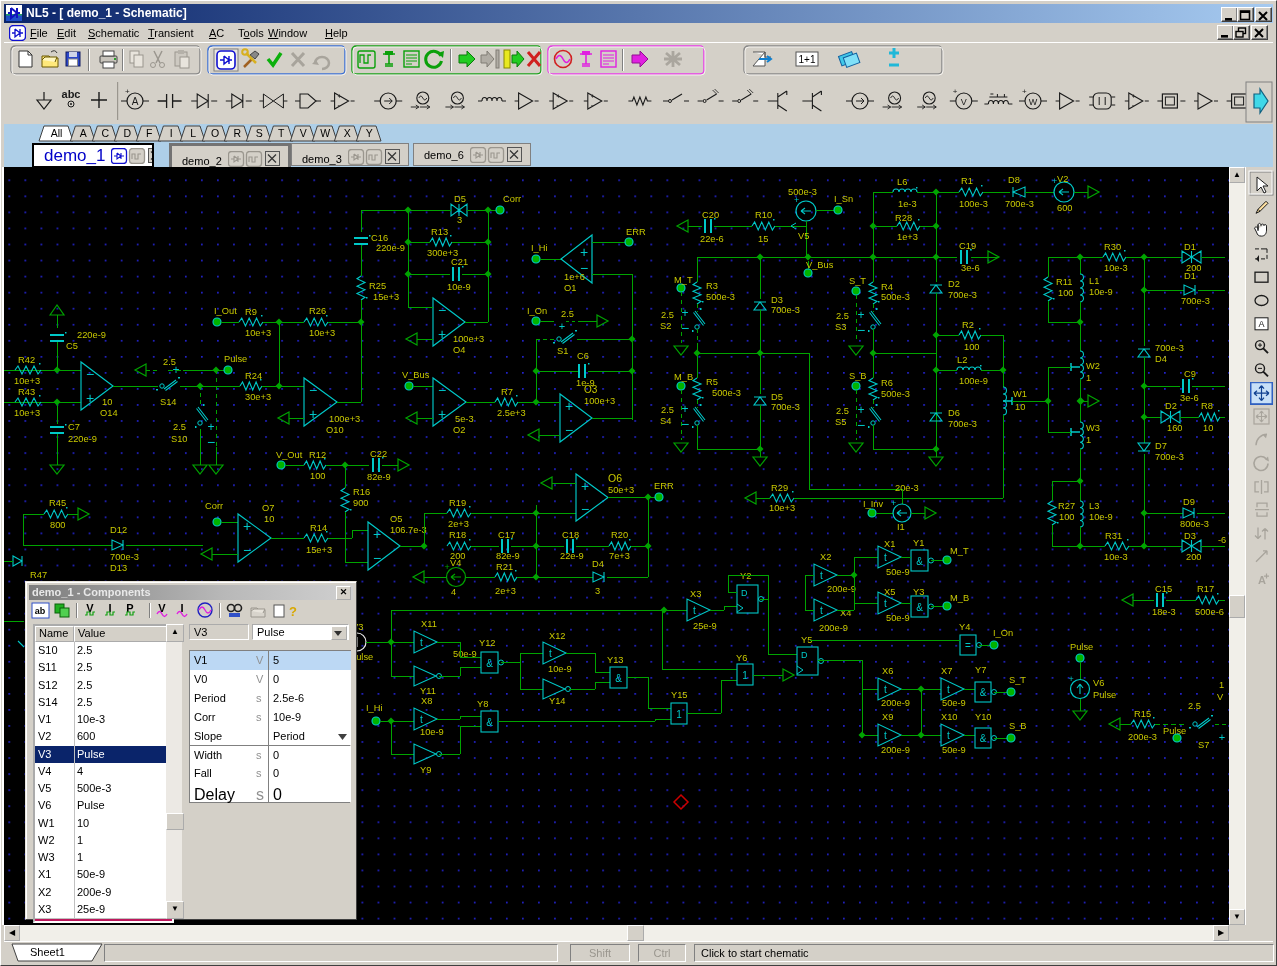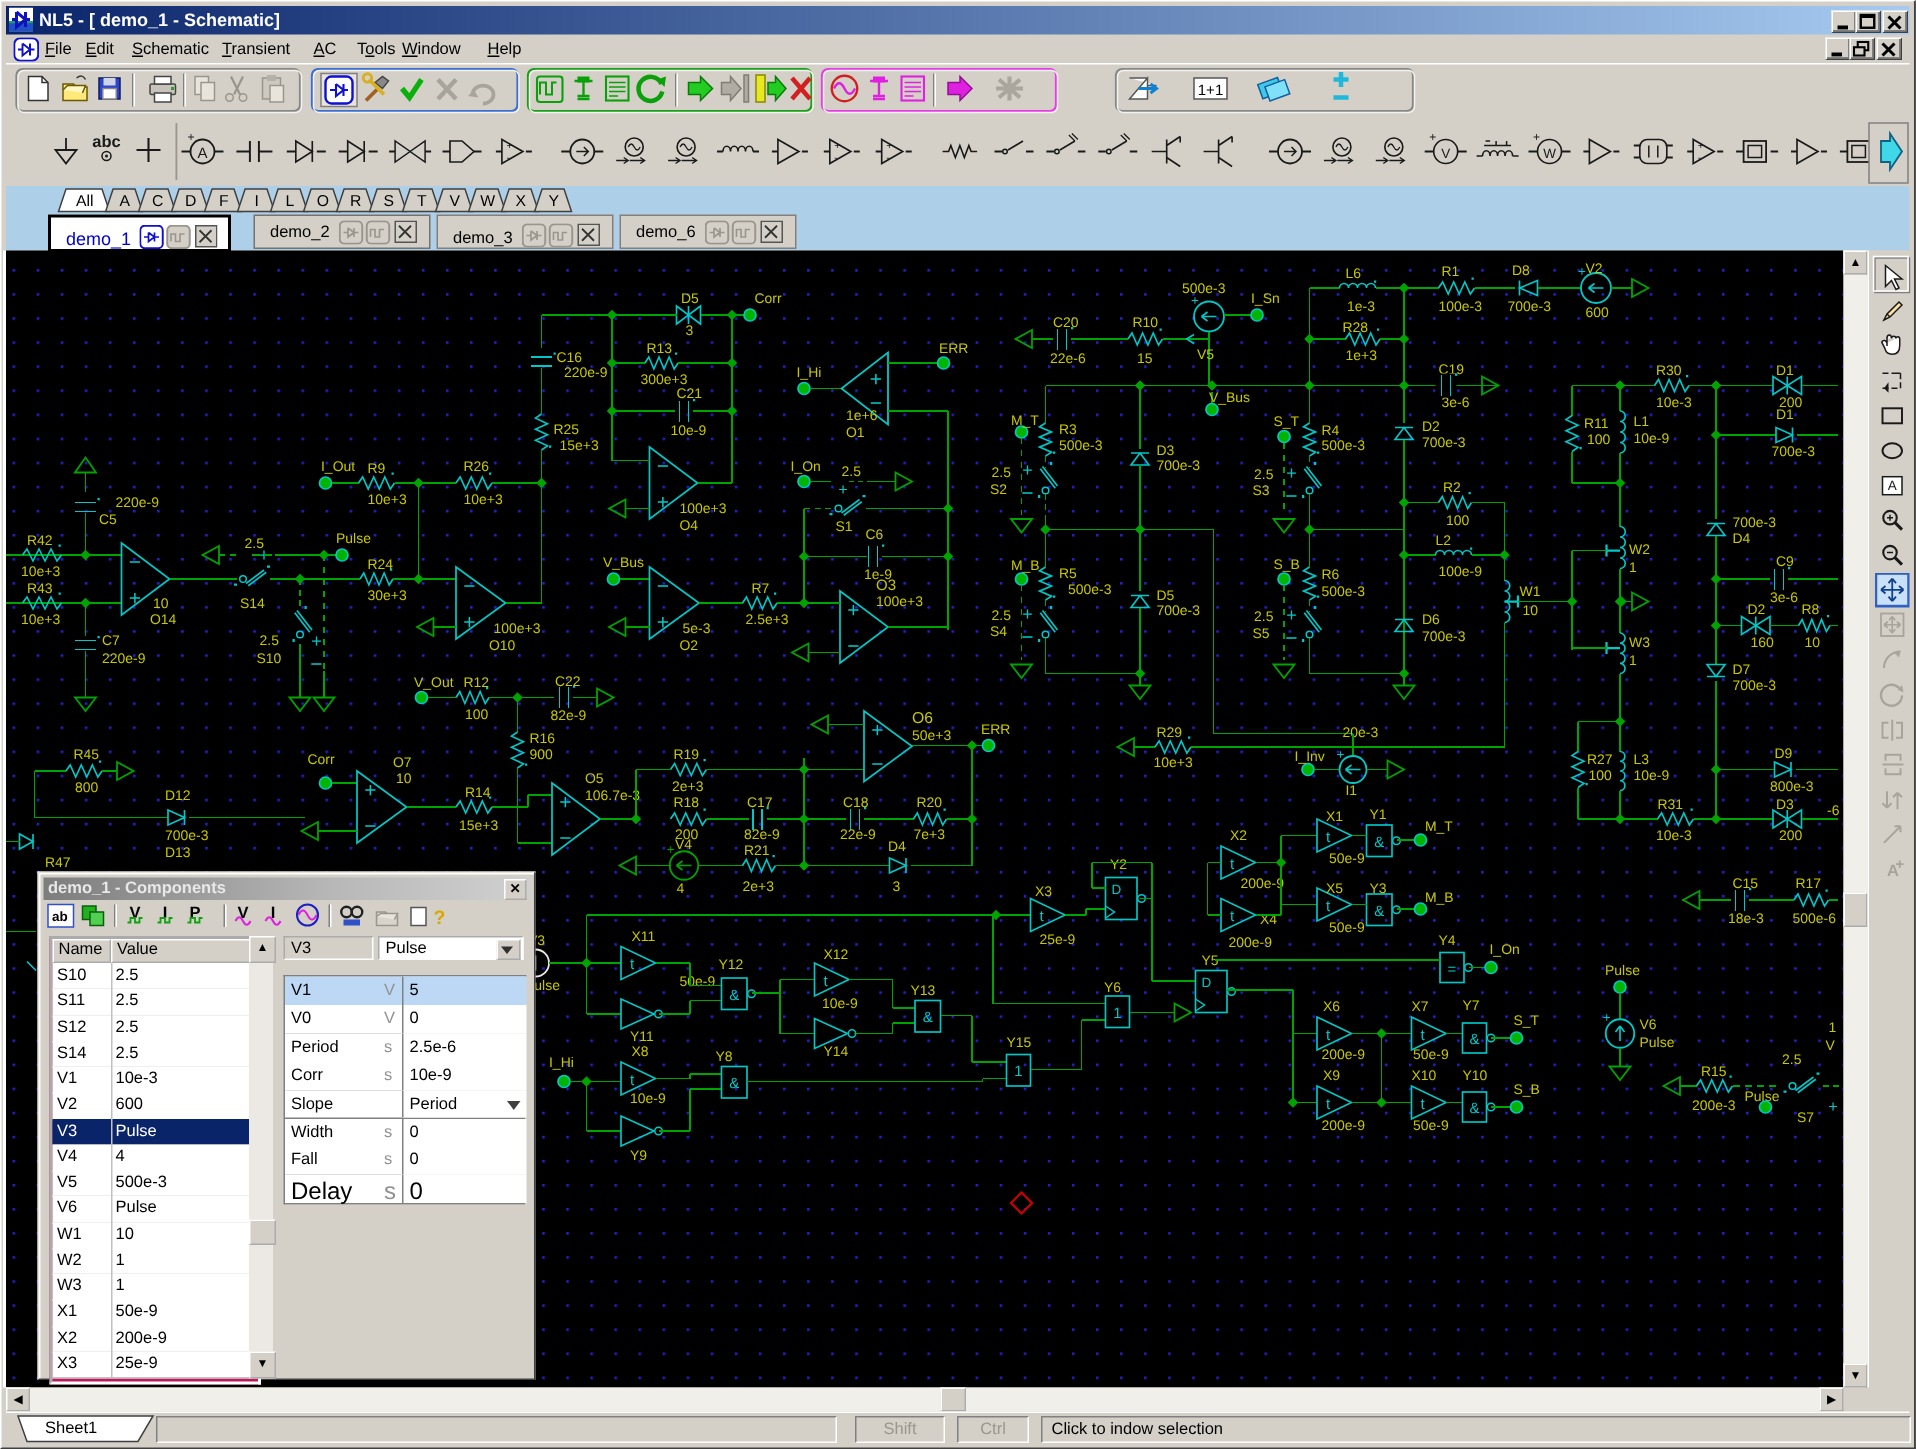--- a/index.html
+++ b/index.html
@@ -264,32 +264,32 @@
       <path d="M286.4,16 L291.4,1 L306.0,1 L311.0,16 Z" fill="#d4d0c8" stroke="#404040" stroke-width="1"></path>
       <text x="299.2" y="12" font-size="10.5" text-anchor="middle" fill="#000">V</text>
       <path d="M308.4,16 L313.4,1 L328.0,1 L333.0,16 Z" fill="#d4d0c8" stroke="#404040" stroke-width="1"></path>
       <text x="321.2" y="12" font-size="10.5" text-anchor="middle" fill="#000">W</text>
       <path d="M330.4,16 L335.4,1 L350.0,1 L355.0,16 Z" fill="#d4d0c8" stroke="#404040" stroke-width="1"></path>
       <text x="343.2" y="12" font-size="10.5" text-anchor="middle" fill="#000">X</text>
       <path d="M352.4,16 L357.4,1 L372.0,1 L377.0,16 Z" fill="#d4d0c8" stroke="#404040" stroke-width="1"></path>
       <text x="365.2" y="12" font-size="10.5" text-anchor="middle" fill="#000">Y</text>
     </svg>
   <div style="position:absolute;left:0;top:19px;width:1269px;height:22px">
-    <div style="position:absolute;left:28px;top:0;width:118px;height:21px;border:2px solid #000;background:#fff;color:#0000c8;display:flex;align-items:flex-end;font-size:12px">
+    <div style="position:absolute;left:28px;top:0;width:118px;height:21px;border:2px solid #000;background:#fff;color:#0000c8;display:flex;align-items:center;font-size:17px">
         <span style="margin-left:10px">demo_1</span>
         <svg width="52" height="16" style="margin-left:6px">
           <rect x="0.5" y="0.5" width="15" height="15" rx="3" fill="#fff" stroke="#1010d0" stroke-width="1.3"></rect>
           <path d="M3,8 h3 m0,-3 v6 l4,-3 l-4,-3 m4,0 v6 m0,-3 h3" stroke="#1010d0" stroke-width="1.1" fill="none"></path>
           <rect x="18.5" y="0.5" width="15" height="15" rx="3" fill="#d4d0c8" stroke="#9a968e" stroke-width="1.3"></rect>
           <path d="M21,11 v-5 h3 v5 h3 v-5 h3" stroke="#9a968e" stroke-width="1.1" fill="none"></path>
           <rect x="37.5" y="0.5" width="14" height="14" fill="#d4d0c8" stroke="#555"></rect>
           <path d="M40,3.5 l8,8 m0,-8 l-8,8" stroke="#333" stroke-width="1.2"></path>
         </svg>
       </div>
-    <div style="position:absolute;left:165px;top:0;width:116px;height:21px;border:1px solid #737373;background:#d4d0c8;color:#000;display:flex;align-items:center;font-size:11px">
+    <div style="position:absolute;left:165px;top:0;width:116px;height:21px;border:3px solid #737373;background:#d4d0c8;color:#000;display:flex;align-items:flex-end;font-size:11px">
         <span style="margin-left:10px">demo_2</span>
         <svg width="52" height="16" style="margin-left:6px">
           <rect x="0.5" y="0.5" width="15" height="15" rx="3" fill="#d4d0c8" stroke="#9a968e" stroke-width="1.3"></rect>
           <path d="M3,8 h3 m0,-3 v6 l4,-3 l-4,-3 m4,0 v6 m0,-3 h3" stroke="#9a968e" stroke-width="1.1" fill="none"></path>
           <rect x="18.5" y="0.5" width="15" height="15" rx="3" fill="#d4d0c8" stroke="#9a968e" stroke-width="1.3"></rect>
           <path d="M21,11 v-5 h3 v5 h3 v-5 h3" stroke="#9a968e" stroke-width="1.1" fill="none"></path>
           <rect x="37.5" y="0.5" width="14" height="14" fill="#d4d0c8" stroke="#555"></rect>
           <path d="M40,3.5 l8,8 m0,-8 l-8,8" stroke="#333" stroke-width="1.2"></path>
         </svg>
       </div>
@@ -1344,21 +1344,21 @@
 </div>
 
 <div style="position:absolute;left:4px;top:941px;width:1269px;height:22px;background:#d4d0c8;border-top:1px solid #fff">
   <svg width="120" height="20" style="position:absolute;left:0;top:1px">
     <path d="M8,1 L98,1 L88,18 L14,18 Z" fill="#fff" stroke="#404040"></path>
   </svg>
   <span style="position:absolute;left:26px;top:4px;font-size:11px">Sheet1</span>
   <div style="position:absolute;left:100px;top:2px;width:452px;height:16px;border:1px solid;border-color:#808080 #fff #fff #808080"></div>
   <div style="position:absolute;left:566px;top:2px;width:58px;height:16px;border:1px solid;border-color:#808080 #fff #fff #808080;color:#9a968e;font-size:11px;text-align:center;line-height:16px">Shift</div>
   <div style="position:absolute;left:634px;top:2px;width:46px;height:16px;border:1px solid;border-color:#808080 #fff #fff #808080;color:#9a968e;font-size:11px;text-align:center;line-height:16px">Ctrl</div>
-  <div style="position:absolute;left:690px;top:2px;width:578px;height:16px;border:1px solid;border-color:#808080 #fff #fff #808080;font-size:11px;line-height:16px"><span style="margin-left:6px">Click to indow selection</span></div>
+  <div style="position:absolute;left:690px;top:2px;width:578px;height:16px;border:1px solid;border-color:#808080 #fff #fff #808080;font-size:11px;line-height:16px"><span style="margin-left:6px">Click to start chematic</span></div>
 </div>
 
 <div style="position:absolute;left:25px;top:581px;width:330px;height:337px;background:#d4d0c8;
  border-top:1px solid #e8e4dc;border-left:1px solid #e8e4dc;border-right:1.5px solid #404040;border-bottom:1.5px solid #404040;
  box-shadow:inset 1px 1px 0 #fff">
   <div style="position:absolute;left:3px;top:3px;right:3px;height:15px;
    background:linear-gradient(90deg,#7d7d7d,#b8b8b8 60%,#d0d0d0);color:#e8e8e8;font-weight:bold;font-size:11px;">
     <span style="position:absolute;left:3px;top:1px">demo_1 - Components</span>
     <div style="position:absolute;right:2px;top:1px;width:13px;height:12px;background:#d4d0c8;
      border:1px outset #fff;font-size:9px;text-align:center;color:#000;line-height:11px">✕</div>

